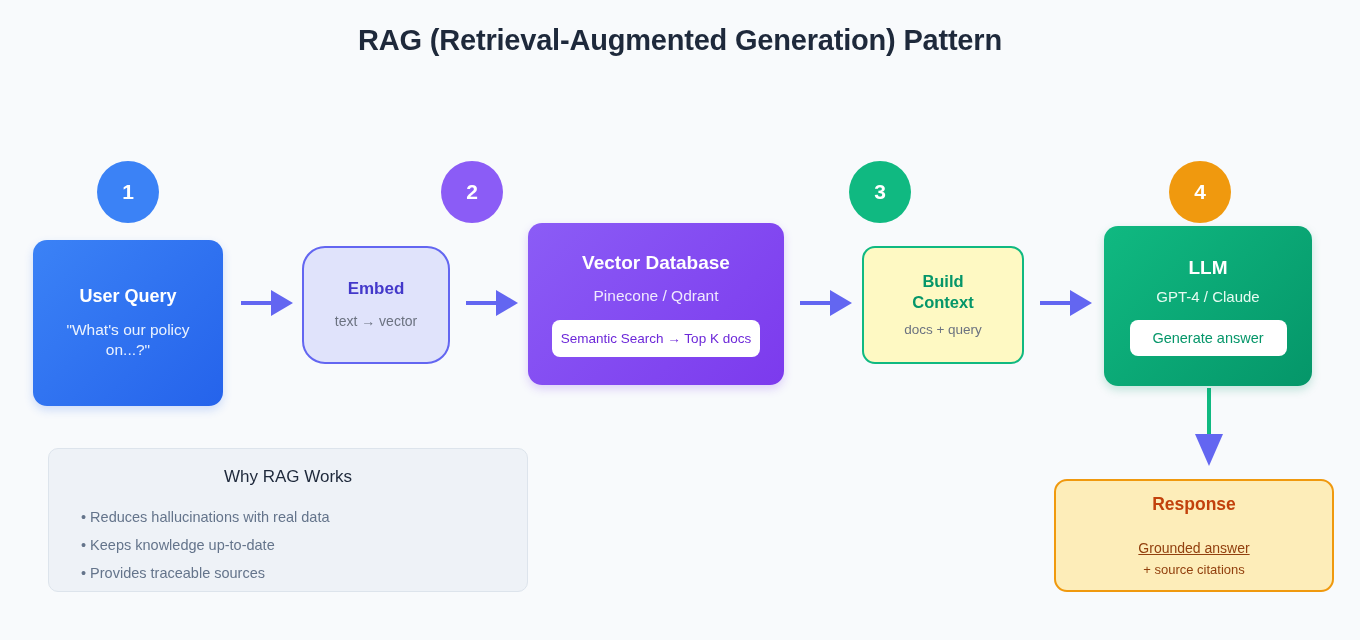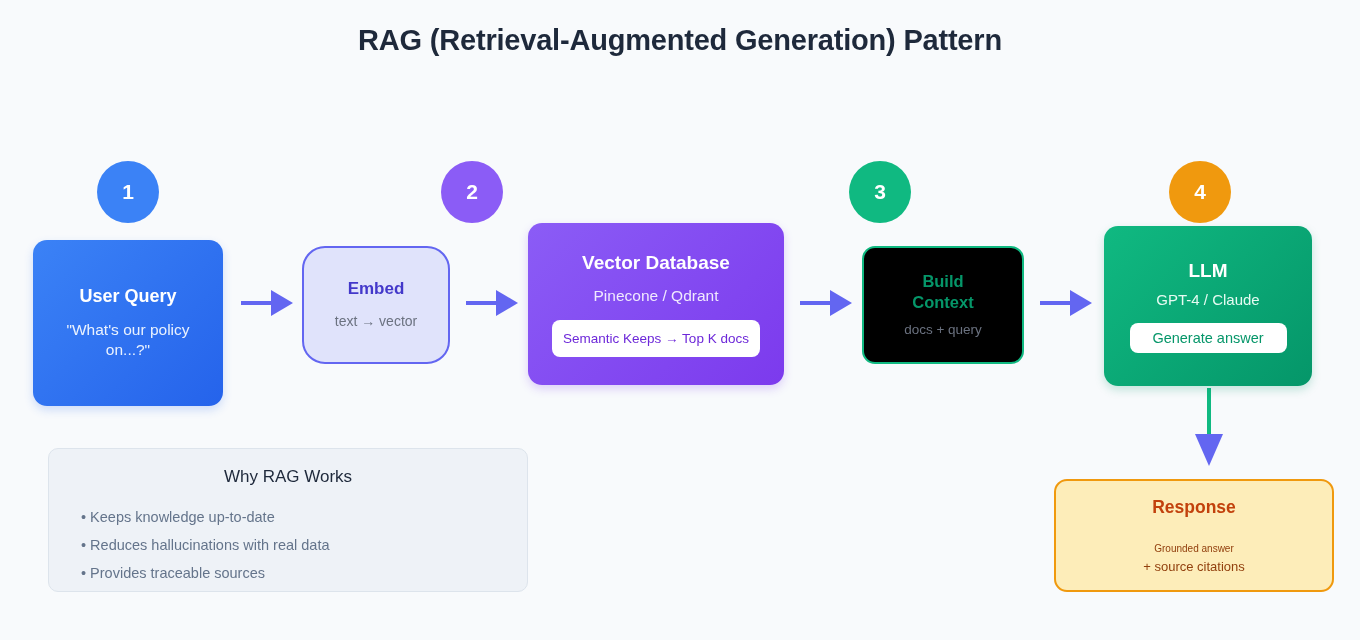--- a/index.html
+++ b/index.html
@@ -95,51 +95,51 @@
   #node-vector-db .pill {
     margin-top: 14px;
     width: 208px; height: 37px;
     color: #6d28d9;
     font-size: 13.5px;
   }
 
   
   #node-build-context {
     left: 862px; top: 246px; width: 162px; height: 118px;
-    background: #000000;
+    background: #fef9c3;
     border: 2.5px solid #10b981;
     border-radius: 13px;
   }
   #node-build-context .n-title { font-size: 16.5px; color: #059669; }
   #node-build-context .n-sub   { font-size: 13.5px; color: #6b7280; margin-top: 9px; }
 
   
   #node-llm {
     left: 1104px; top: 226px; width: 208px; height: 160px;
     background: linear-gradient(135deg, #10b981 0%, #059669 100%);
     box-shadow: 0 4px 10px rgba(5,150,105,0.22);
   }
   #node-llm .n-title { font-size: 19px; color: #ffffff; }
   #node-llm .n-sub   { font-size: 15px; color: #e6fbf2; margin-top: 8px; }
   #node-llm .pill {
     margin-top: 13px;
-    width: 157px; height: 30px;
+    width: 157px; height: 36px;
     color: #059669;
     font-size: 14.5px;
   }
 
   
   #node-response {
     left: 1054px; top: 479px; width: 280px; height: 113px;
     background: #fdedb9;
     border: 2.5px solid #f0990e;
     border-radius: 13px;
   }
   #node-response .n-title { font-size: 17.5px; color: #c2410c; }
-  #node-response .n-sub   { font-size: 10px; color: #92400e; margin-top: 24px; }
+  #node-response .n-sub   { font-size: 14px; color: #92400e; margin-top: 24px; text-decoration: underline; }
   #node-response .n-sub2  { font-size: 13px; color: #92400e; margin-top: 4px; }
 
   
   #panel-why-rag {
     position: absolute;
     left: 48px; top: 448px; width: 480px; height: 144px;
     background: #eef2f7;
     border: 1px solid #dde4ec;
     border-radius: 10px;
     padding: 18px 0 0 0;
@@ -221,21 +221,21 @@
   </div>
 
   <div class="arrow-h" id="arrow-2" style="left:466px; top:290px; width:52px; height:26px;">
     <div class="stem" style="width:32px;"></div>
     <div class="head"></div>
   </div>
 
   <div class="node" id="node-vector-db">
     <div class="n-title">Vector Database</div>
     <div class="n-sub">Pinecone / Qdrant</div>
-    <div class="pill">Semantic Keeps → Top K docs</div>
+    <div class="pill">Semantic Search → Top K docs</div>
   </div>
 
   <div class="arrow-h" id="arrow-3" style="left:800px; top:290px; width:52px; height:26px;">
     <div class="stem" style="width:32px;"></div>
     <div class="head"></div>
   </div>
 
   <div class="badge" id="badge-3" style="left:849px; top:161px; background:#10b981;">3</div>
 
   <div class="node" id="node-build-context">
@@ -264,19 +264,19 @@
 
   <div class="node" id="node-response">
     <div class="n-title">Response</div>
     <div class="n-sub">Grounded answer</div>
     <div class="n-sub2">+ source citations</div>
   </div>
 
   <div id="panel-why-rag">
     <div class="panel-title">Why RAG Works</div>
     <ul>
+      <li>Reduces hallucinations with real data</li>
       <li>Keeps knowledge up-to-date</li>
-      <li>Reduces hallucinations with real data</li>
       <li>Provides traceable sources</li>
     </ul>
   </div>
 
 </div>
 
 </body></html>

